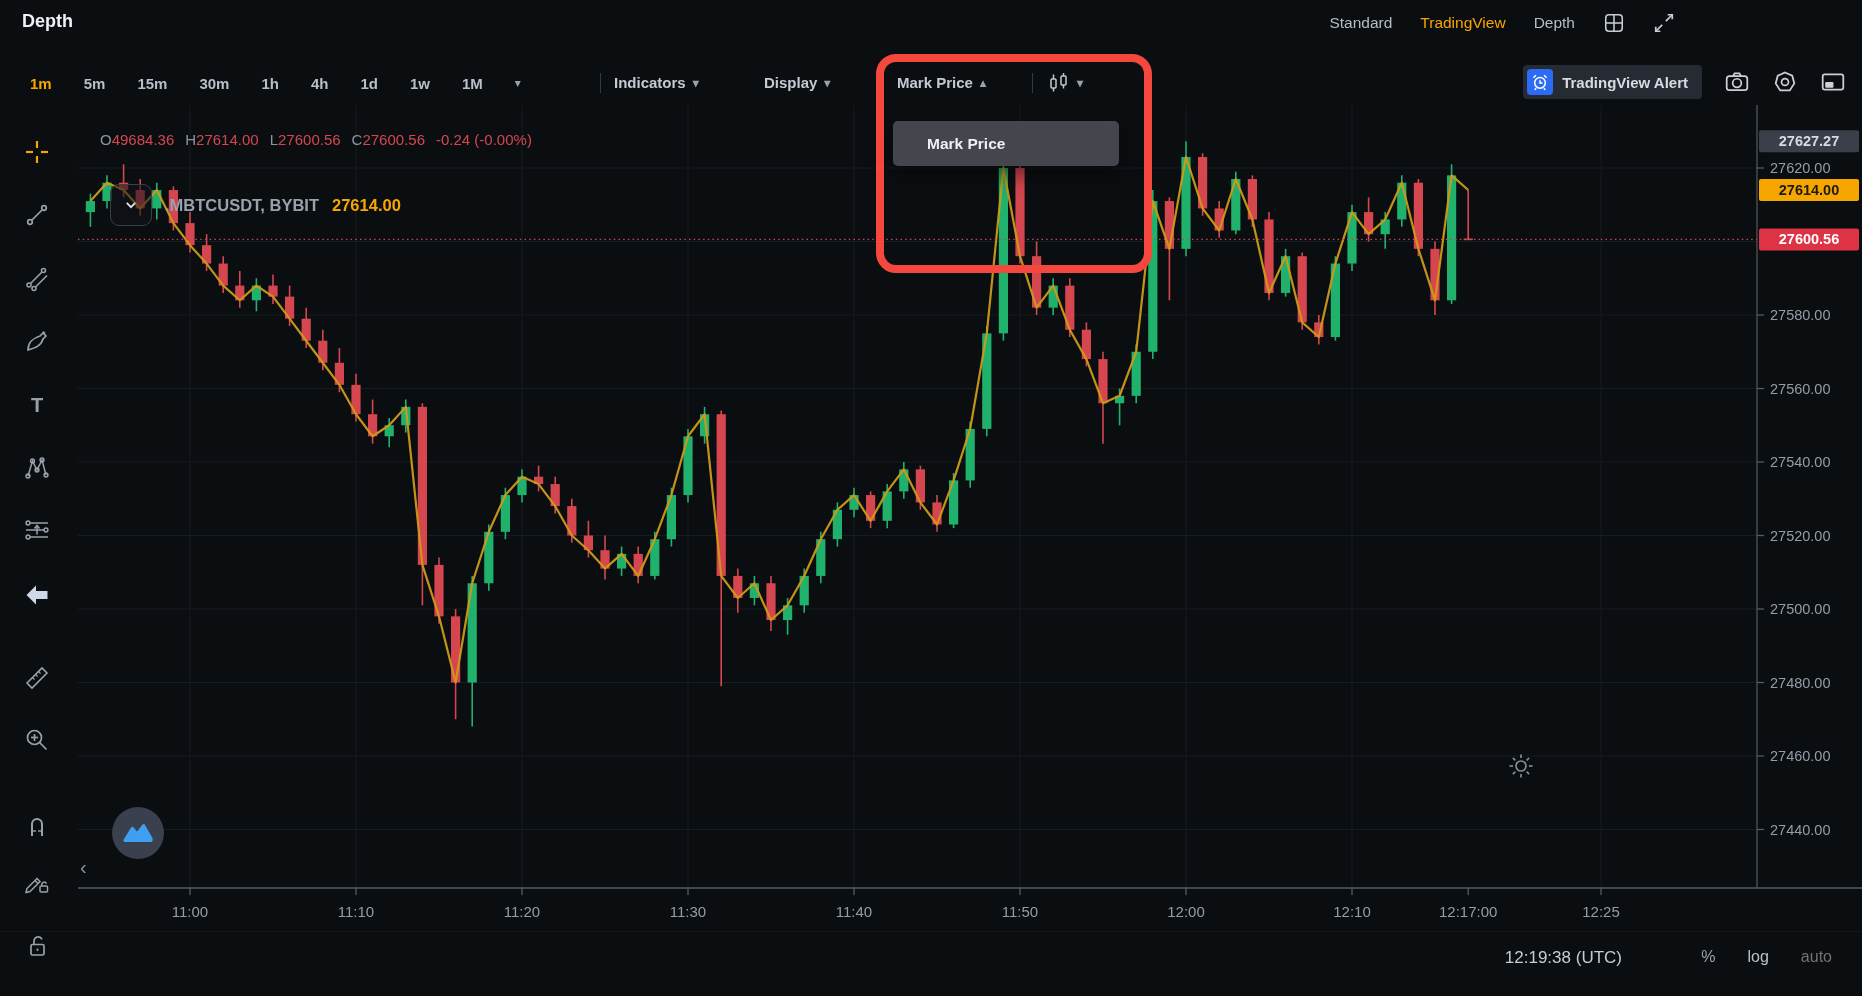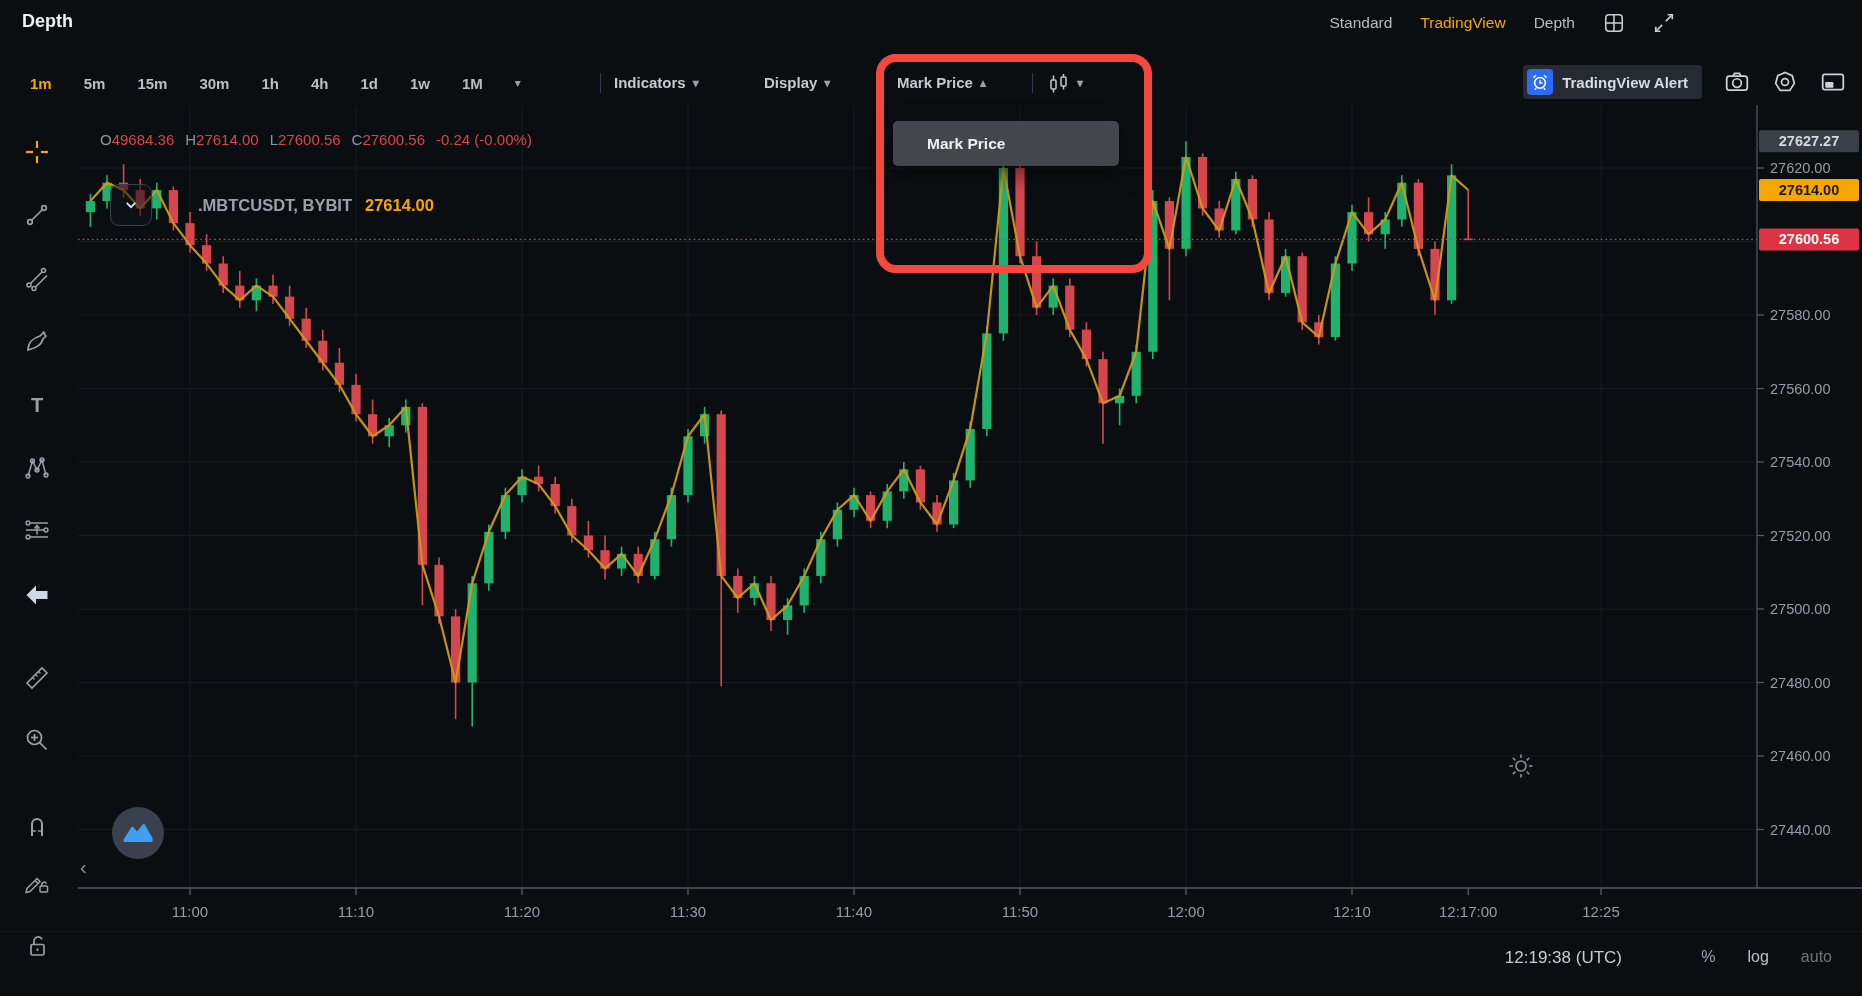--- a/index.html
+++ b/index.html
@@ -11,37 +11,37 @@
   .hdr-right{top:12px;display:flex;align-items:center;gap:28px;}
   .hdr-tab{font-size:15.5px;color:#b6bcc6;cursor:pointer;}
   .hdr-tab.active{color:#f7a600;}
   .hicon{width:22px;height:22px;display:inline-block;}
   
   .tfrow{left:30px;top:66px;height:34px;display:flex;align-items:center;gap:32px;}
   .tf{font-size:15px;color:#b9bfc9;font-weight:600;cursor:pointer;}
   .tf.active{color:#f7a600;}
   .caret{font-size:12px;color:#9aa1ad;}
   .vdiv{width:1px;height:20px;background:#343a44;top:73px;}
-  .ddbtn{display:flex;gap:7px;font-size:15px;font-weight:600;
+  .ddbtn{display:flex;align-items:center;gap:7px;font-size:15px;font-weight:600;
          color:#c4c9d2;top:73px;height:20px;line-height:20px;cursor:pointer;}
   .alertrow{top:65px;display:flex;align-items:center;gap:22px;}
   .alert-btn{display:flex;align-items:center;gap:9px;background:#262b33;border-radius:4px;
              padding:4px 14px 4px 4px;height:34px;box-sizing:border-box;cursor:pointer;}
   .alert-ic{width:26px;height:26px;border-radius:4px;background:#2c6bf6;display:flex;
             align-items:center;justify-content:center;}
   .alert-txt{font-size:15px;font-weight:600;color:#d7dbe2;}
   .ticon{width:26px;height:26px;cursor:pointer;}
   
   .ohlc{left:100px;top:131px;font-size:15px;display:flex;gap:11px;white-space:nowrap;}
   .ohlc .k{color:#8d94a1;}
   .ohlc .v,.ohlc .chg{color:#d5464f;}
   .symrow{left:110px;top:184px;display:flex;align-items:center;gap:13px;}
   .sym-btn{width:40px;height:40px;border:1.5px solid #3a404b;border-radius:9px;
            background:rgba(16,19,24,.55);display:flex;align-items:center;justify-content:center;cursor:pointer;}
-  .sym-name{font-size:16.5px;color:#9aa1ad;font-weight:600;padding-left:33px;}
+  .sym-name{font-size:16.5px;color:#9aa1ad;font-weight:600;}
   .sym-price{font-size:16.5px;color:#f7a600;font-weight:bold;}
   
   .tool{left:0;width:74px;display:flex;justify-content:center;cursor:pointer;}
   
   .ddpanel{left:893px;top:121px;width:226px;background:#121419;border-radius:5px;
            box-shadow:0 8px 22px rgba(0,0,0,.55);overflow:hidden;z-index:30;}
   .dditem{height:45px;line-height:45px;padding-left:34px;font-size:15.5px;font-weight:600;
           color:#edf0f4;cursor:pointer;}
   .dditem.selected{background:#43474d;}
   .annotation{left:876px;top:54px;width:260px;height:203px;border:8px solid #f4483e;

